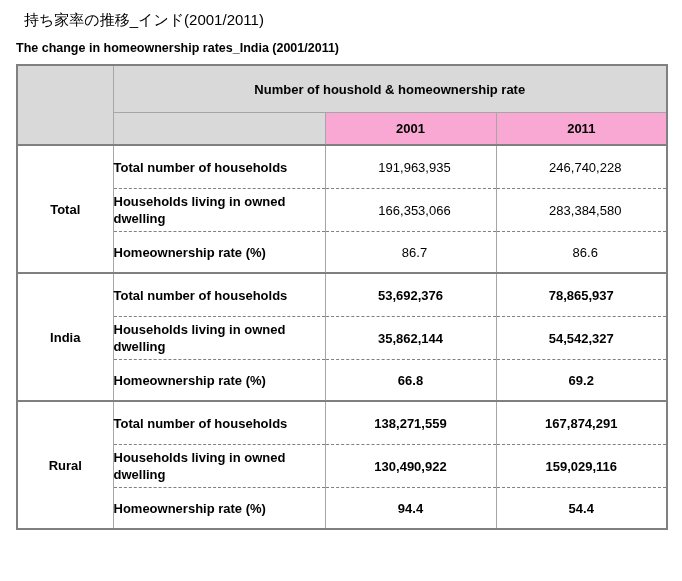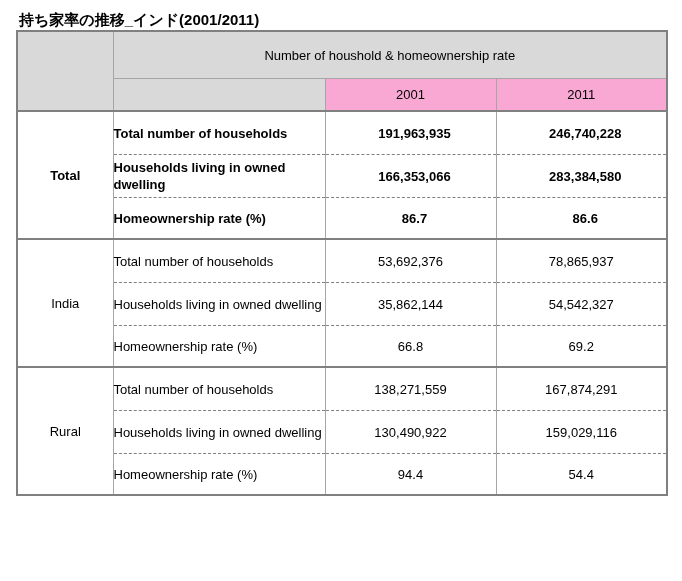--- a/index.html
+++ b/index.html
@@ -16,43 +16,43 @@
   }
   .page {
     position: relative;
     width: 682px;
     height: 581px;
     box-sizing: border-box;
     padding: 8px 12px 0 12px;
   }
   .title-jp {
     font-size: 15px;
-    font-weight: bold;
+    font-weight: normal;
     line-height: 20px;
-    margin: 2px 0 0 7px;
+    margin: 2px 0 0 12px;
     letter-spacing: 0px;
   }
   .title-en {
     font-size: 12.5px;
     font-weight: bold;
     line-height: 16px;
     margin: 10px 0 8px 4px;
   }
   table.main {
     border-collapse: collapse;
     table-layout: fixed;
     width: 650px;
     margin-left: 4px;
     border: 2px solid #808080;
   }
   table.main td, table.main th {
     border: 1px solid #a6a6a6;
     padding: 0;
     vertical-align: middle;
-    font-weight: normal;
+    font-weight: bold;
   }
   
   col.c-region { width: 96px; }
   col.c-label  { width: 212px; }
   col.c-y1     { width: 171px; }
   col.c-y2     { width: 171px; }
 
   .hdr-span {
     background: #d9d9d9;
     text-align: center;
@@ -85,21 +85,21 @@
     border-bottom-color: #808080 !important;
   }
   .lbl.bold { font-weight: bold; }
   .val {
     font-size: 13px;
     text-align: center;
     padding: 4px 0;
     border-bottom-style: dashed !important;
     border-bottom-color: #808080 !important;
   }
-  .val.bold { font-weight: bold; padding-left: 8px; }
+  .val.bold { font-weight: normal; padding-left: 8px; }
 
   
   tr.block-end .lbl, tr.block-end .val {
     border-bottom-style: solid !important;
     border-bottom-color: #808080 !important;
   }
   tr.r-h2 .lbl, tr.r-h2 .val {
     border-top-style: dashed !important;
     border-top-color: #808080 !important;
   }
@@ -112,20 +112,21 @@
   .row-short td { height: 40px; }
   .region-sep { border-top: 2px solid #808080 !important; }
   .region-sep-outer { border-top: 2px solid #808080 !important; }
 </style>
 </head>
 <body>
 
 <div class="page">
 
   <div class="title-jp">持ち家率の推移_インド(2001/2011)</div>
+  <div class="title-en">The change in homeownership rates_India (2001/2011)</div>
 
   <table class="main">
     <colgroup>
       <col class="c-region">
       <col class="c-label">
       <col class="c-y1">
       <col class="c-y2">
     </colgroup>
     <thead>
       <tr>

